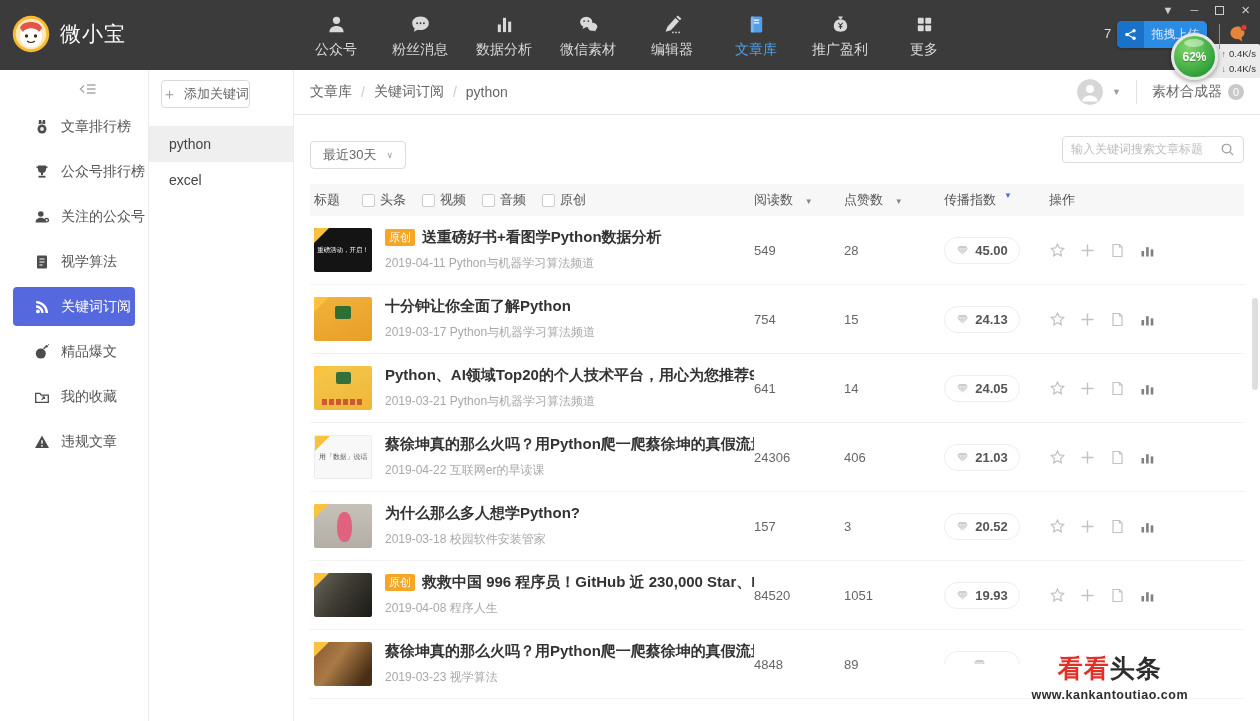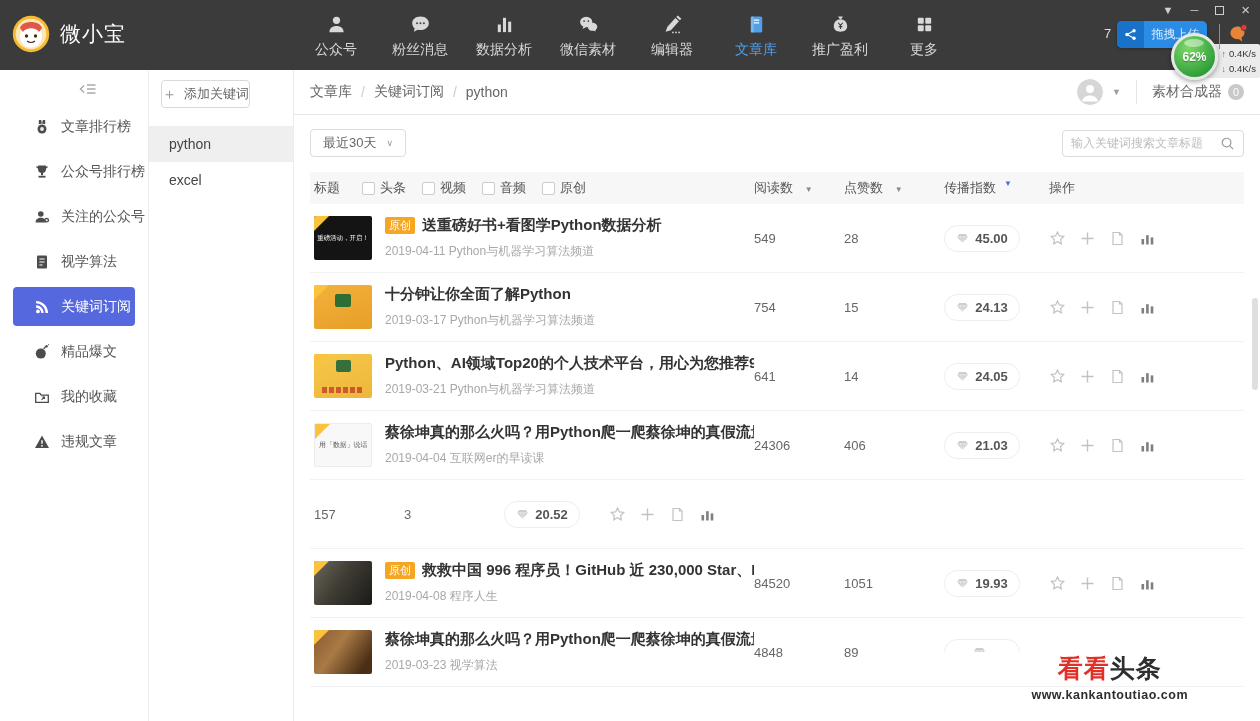--- a/index.html
+++ b/index.html
@@ -80,21 +80,21 @@
   .avatar { width:26px; height:26px; border-radius:50%; overflow:hidden; cursor:pointer; }
   .av-caret { color:#9a9a9a; font-size:9px; cursor:pointer; }
   .cr-div { width:1px; height:24px; background:#e3e3e3; margin:0 6px; }
   .material-btn { display:flex; align-items:center; gap:6px; font-size:14px; color:#666; cursor:pointer; }
   .count-badge { width:16px; height:16px; border-radius:50%; background:#c9c9c9; color:#fff;
     font-size:11px; display:flex; align-items:center; justify-content:center; }
 
   .content-body { padding:14px 16px 0; position:relative; flex:1; }
   .filter-row { display:flex; justify-content:space-between; align-items:center; margin-bottom:15px; }
   .date-btn { height:28px; padding:0 12px; border:1px solid #dcdcdc; border-radius:4px; background:#fff;
-    display:flex; align-items:center; gap:10px; font-size:13px; color:#666; cursor:pointer; }
+    display:flex; align-items:center; gap:10px; font-size:13px; color:#666; cursor:pointer;margin-top:12px; }
   .date-caret { color:#999; font-size:9px; }
   .search-box { width:182px; height:27px; border:1px solid #dcdcdc; border-radius:4px;
     display:flex; align-items:center; padding:0 8px; }
   .search-box input { flex:1; border:none; outline:none; font-size:12px; color:#555; min-width:0;
     font-family:"Liberation Sans","DejaVu Sans",sans-serif; }
   .search-box input::placeholder { color:#bdbdbd; }
 
   
   .thead { height:32px; background:#f7f7f7; display:flex; align-items:center; font-size:13px; color:#555; padding-left:4px; }
   .col-title { width:440px; flex:none; display:flex; align-items:center; }
@@ -656,21 +656,21 @@
           <div class="trow">
             <div class="tcell-title">
               <div class="thumb th-light">
                 <span class="ribbon"></span>
                 <span class="cap">用「数据」说话</span>
               </div>
               <div class="tinfo">
                 <div class="tline1">
                   <span class="row-title">蔡徐坤真的那么火吗？用Python爬一爬蔡徐坤的真假流量粉...</span>
                 </div>
-                <div class="row-meta">2019-04-04 互联网er的早读课</div>
+                <div class="row-meta">2019-04-22 互联网er的早读课</div>
               </div>
             </div>
             <div class="col-reads num">24306</div>
             <div class="col-likes num">406</div>
             <div class="col-index">
               <div class="badge-clip">
                 <div class="index-badge">
                   <span>
                     <svg viewBox="0 0 14 12" width="13" height="11">
                       <path fill="#cdcdcd" d="M3.5 1h7L13 4.2 7 11 1 4.2z"></path>
@@ -701,20 +701,31 @@
               <span class="act dark">
                 <svg viewBox="0 0 17 17" width="17" height="17" fill="currentColor">
                   <rect x="2.5" y="9" width="2.6" height="5.5"></rect>
                   <rect x="7.1" y="5.2" width="2.6" height="9.3"></rect>
                   <rect x="11.7" y="7.4" width="2.6" height="7.1"></rect>
                 </svg>
               </span>
             </div>
           </div>
           <div class="trow">
+            <div class="tcell-title">
+              <div class="thumb th-photo-pink">
+                <span class="ribbon"></span>
+              </div>
+              <div class="tinfo">
+                <div class="tline1">
+                  <span class="row-title">为什么那么多人想学Python?</span>
+                </div>
+                <div class="row-meta">2019-03-18 校园软件安装管家</div>
+              </div>
+            </div>
             <div class="col-reads num">157</div>
             <div class="col-likes num">3</div>
             <div class="col-index">
               <div class="badge-clip">
                 <div class="index-badge">
                   <span>
                     <svg viewBox="0 0 14 12" width="13" height="11">
                       <path fill="#cdcdcd" d="M3.5 1h7L13 4.2 7 11 1 4.2z"></path>
                       <path d="M1 4.2h12M4.8 4.2L7 11l2.2-6.8" stroke="#fff" stroke-width=".6" fill="none"></path>
                     </svg>

